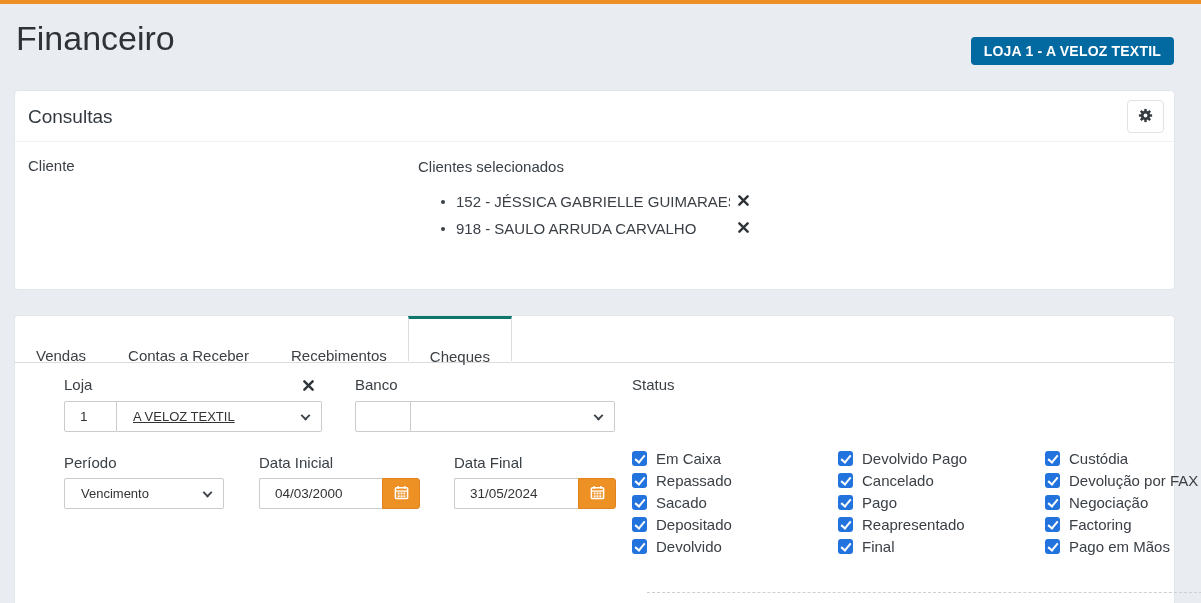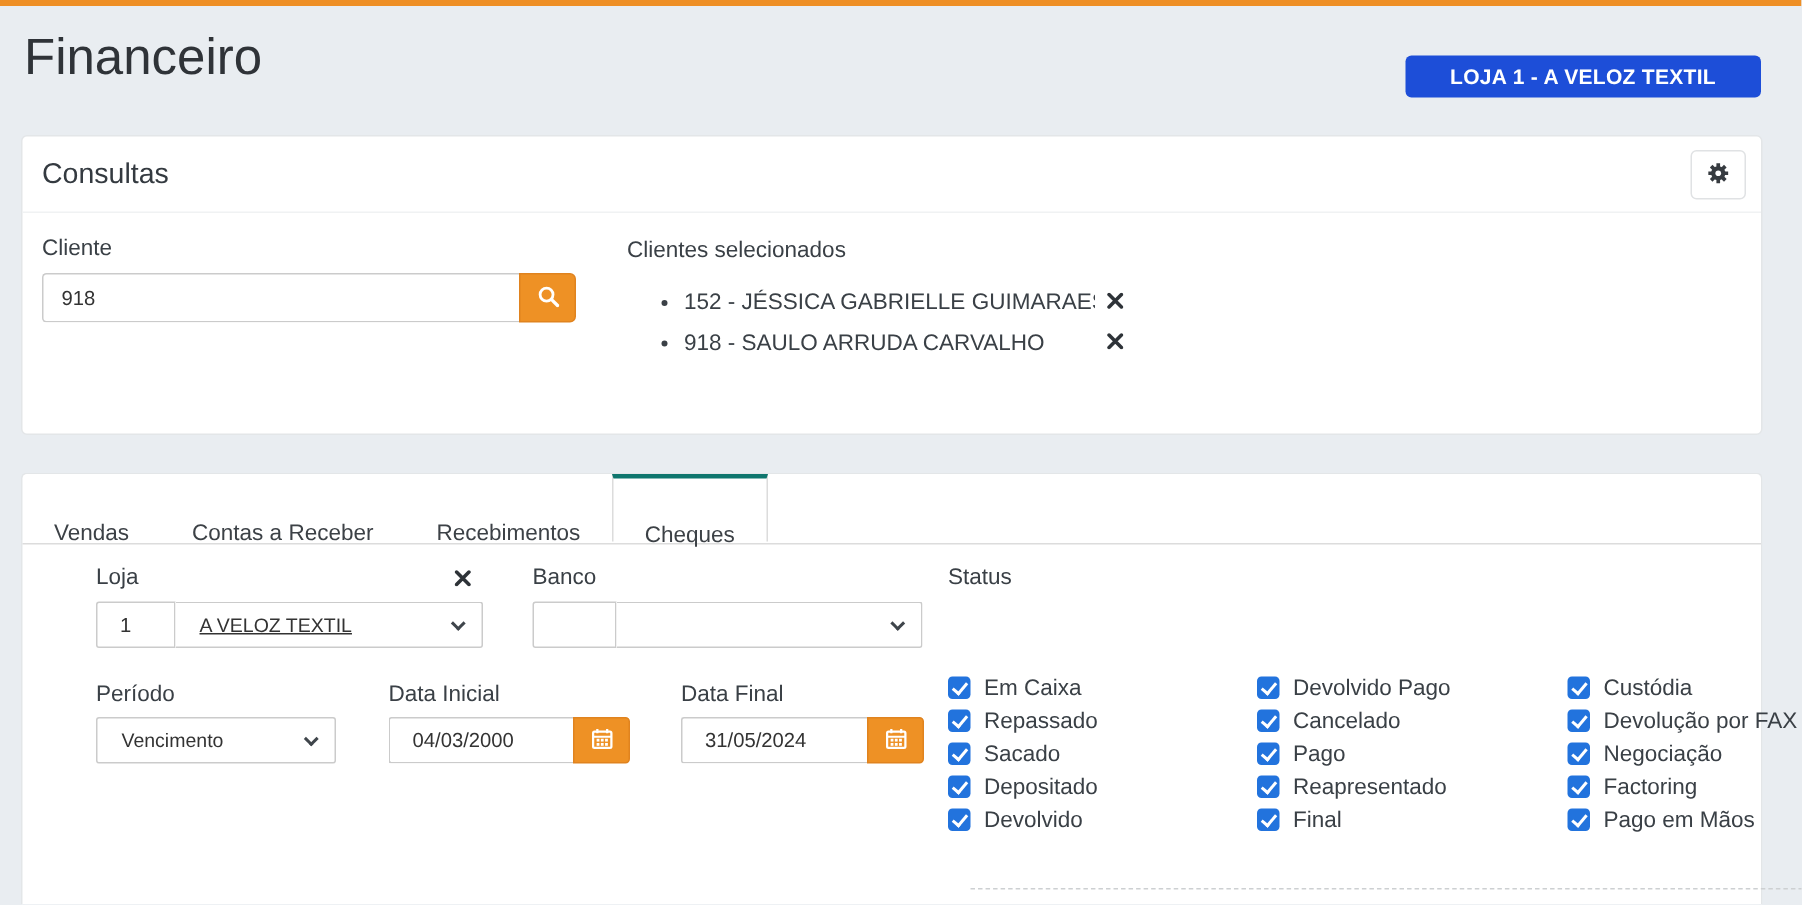--- a/index.html
+++ b/index.html
@@ -4,22 +4,22 @@
 <style>
   * { box-sizing: border-box; }
   html,body { margin:0; padding:0; }
   body {
     width:1201px; height:603px; position:relative; overflow:hidden;
     background:#e9edf1; font-family:"Liberation Sans", sans-serif; color:#3a4046;
   }
   .topbar { position:absolute; left:0; top:0; width:1201px; height:4px; background:#ee8f25; }
   .page-title { position:absolute; left:16px; top:16px; margin:0; font-size:34px; line-height:44px;
     font-weight:400; color:#2f3338; }
-  .store-badge { position:absolute; right:27px; top:37px; background:#1d4ed8; color:#fff;
-    font-size:14px; font-weight:700; padding:6px 30px; border-radius:4px; letter-spacing:.2px; cursor:pointer; }
+  .store-badge { position:absolute; right:27px; top:37px; background:#0369a1; color:#fff;
+    font-size:14px; font-weight:700; padding:6px 13px; border-radius:4px; letter-spacing:.2px; cursor:pointer; }
 
   .panel { position:absolute; background:#fff; border:1px solid #e3e6e8; border-radius:4px; }
   .panel-consultas { left:14px; top:90px; width:1161px; height:200px; }
   .panel-header { height:51px; border-bottom:1px solid #f0f2f3; position:relative; }
   .panel-title { position:absolute; left:13px; top:0; line-height:51px; font-size:19px; color:#343a40; }
   .gear-btn { position:absolute; right:10px; top:9px; width:37px; height:33px; background:#fff;
     border:1px solid #e0e2e4; border-radius:4px; display:flex; align-items:center; justify-content:center; cursor:pointer; }
 
   .field-label { position:absolute; font-size:15px; color:#3a4046; }
 
@@ -86,31 +86,20 @@
               <line x1="14" y1="4" x2="4" y2="14"></line>
           </g>
           <circle cx="9" cy="9" r="5" fill="#363b40"></circle>
             <circle cx="9" cy="9" r="2" fill="#fff"></circle>
         </svg>
       </span>
     </button>
   </div>
 
   <span class="field-label" style="left:13px; top:66px;">Cliente</span>
-  <div class="cliente-row">
-    <input class="cliente-input" type="text" value="918" style="">
-    <button class="search-btn">
-      <span>
-        <svg viewBox="0 0 16 16" width="15" height="15">
-          <circle cx="6.8" cy="6.8" r="4.6" fill="none" stroke="#fff" stroke-width="2"></circle>
-          <line x1="10.4" y1="10.4" x2="14.6" y2="14.6" stroke="#fff" stroke-width="2.4" stroke-linecap="round"></line>
-        </svg>
-      </span>
-    </button>
-  </div>
 
   <span class="field-label" style="left:403px; top:67px;">Clientes selecionados</span>
   <ul class="sel-list" style="list-style:none; margin:0; padding:0;">
     <li class="sel-item">
       <span class="dot"></span>
       <span class="sel-item-label">152 - JÉSSICA GABRIELLE GUIMARAES ...</span>
       <button class="remove-btn">
         <span>
           <svg viewBox="0 0 12 12" width="11" height="11">
               <path d="M1.5 1.5 10.5 10.5 M10.5 1.5 1.5 10.5" stroke="#2e3338" stroke-width="2.6" stroke-linecap="round"></path>

